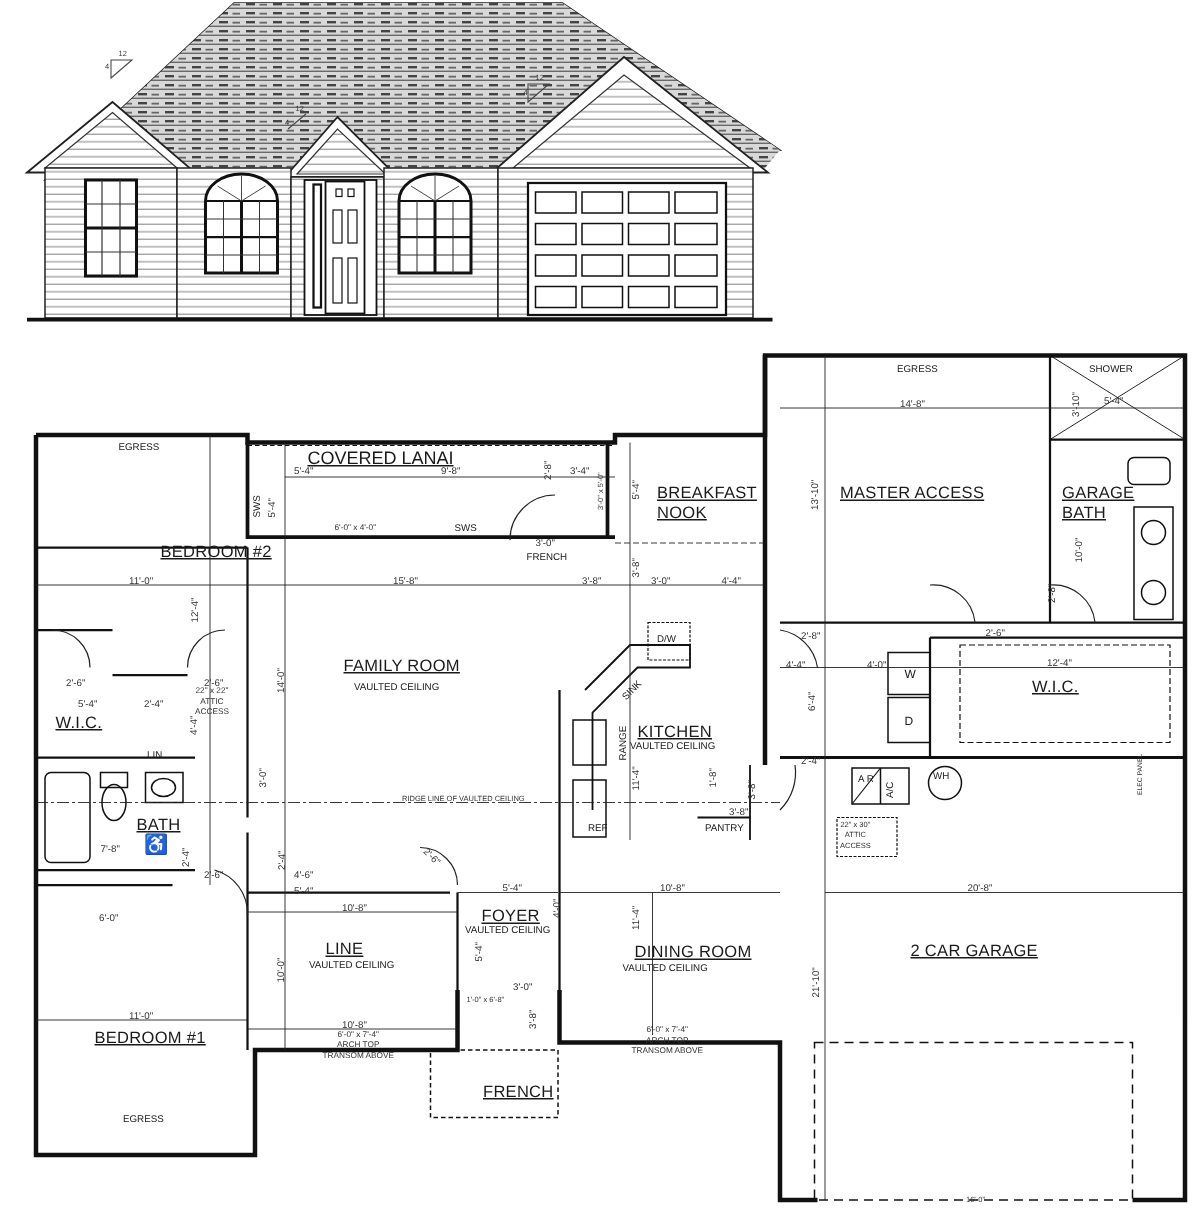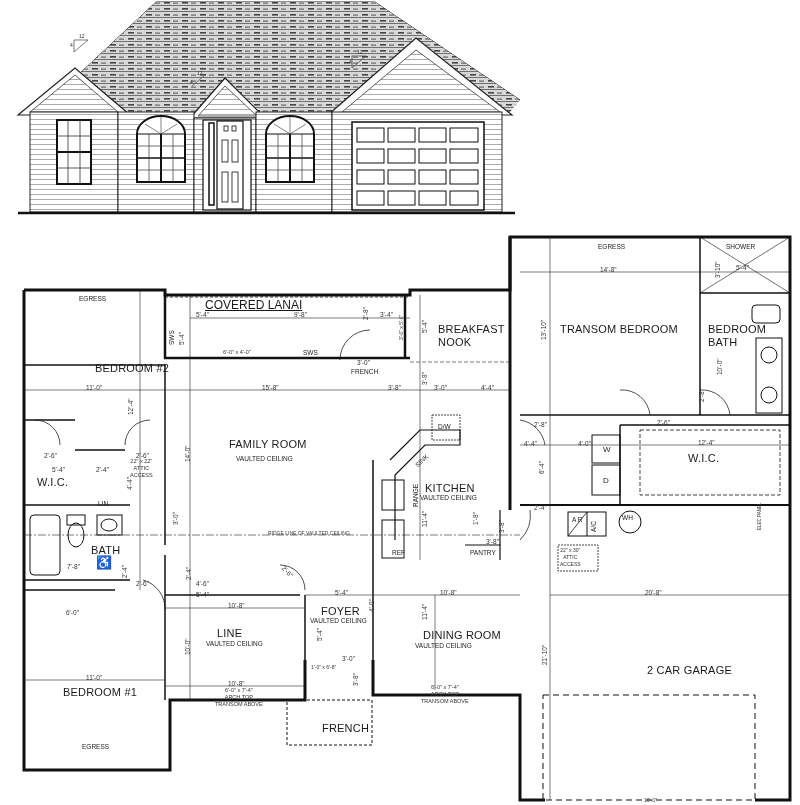--- a/index.html
+++ b/index.html
@@ -1,19 +1,19 @@
 <!DOCTYPE html>
 <html><head>
 <meta charset="utf-8">
 <style>
   html, body { margin:0; padding:0; background:#ffffff; }
   body { width:800px; height:805px; position:relative; overflow:hidden; font-family:"Liberation Sans", sans-serif; color:#1a1a1a; }
   svg { position:absolute; left:0; top:0; }
   .lbl { position:absolute; font-family:"Liberation Sans", sans-serif; color:#1a1a1a; white-space:nowrap; }
-  .room { font-size:11px; letter-spacing:0.2px; }
+  .room { font-size:11px; text-decoration:underline; letter-spacing:0.2px; }
   .room-lg { font-size:12px; text-decoration:underline; }
   .sub { font-size:6.5px; }
   .dim { font-size:6.5px; color:#333; }
   .note { font-size:5.5px; color:#333; text-align:center; line-height:7px; }
   .vert { transform:rotate(-90deg); transform-origin:left top; }
 </style>
 </head>
 <body>
 
 <svg width="800" height="230" viewBox="0 0 800 230">
@@ -233,21 +233,21 @@
     <path d="M280,565 A25,25 0 0 1 305,590"></path>
     <path d="M520,420 A30,30 0 0 1 545,445"></path>
     <path d="M620,390 A28,28 0 0 1 650,415"></path>
     <path d="M700,390 A28,28 0 0 1 730,415"></path>
     <path d="M530,510 A35,35 0 0 1 520,540"></path>
     <path d="M143,580 A30,30 0 0 1 165,610"></path>
   </g>
 </svg>
 
 <span class="lbl sub" style="left:79px;top:295px;">EGRESS</span>
-<span class="lbl room" style="left:62px;top:362px;padding-left:33px;">BEDROOM #2</span>
+<span class="lbl room" style="left:74px;top:362px;padding-left:33px;">BEDROOM #2</span>
 <span class="lbl dim" style="left:86px;top:384px;">11'-0"</span>
 <span class="lbl dim vert" style="left:127px;top:415px;">12'-4"</span>
 
 <span class="lbl room-lg" style="left:205px;top:298px;">COVERED LANAI</span>
 <span class="lbl dim" style="left:196px;top:311px;">5'-4"</span>
 <span class="lbl dim" style="left:294px;top:311px;">9'-8"</span>
 <span class="lbl dim" style="left:380px;top:311px;">3'-4"</span>
 <span class="lbl dim vert" style="left:362px;top:320px;">2'-8"</span>
 <span class="lbl dim vert" style="left:178px;top:345px;">5'-4"</span>
 <span class="lbl sub vert" style="left:168px;top:345px;">SWS</span>
@@ -260,26 +260,26 @@
 <span class="lbl room" style="left:438px;top:323px;">BREAKFAST</span>
 <span class="lbl room" style="left:438px;top:336px;">NOOK</span>
 <span class="lbl dim vert" style="left:421px;top:333px;">5'-4"</span>
 <span class="lbl dim" style="left:388px;top:384px;">3'-8"</span>
 <span class="lbl dim" style="left:434px;top:384px;">3'-0"</span>
 <span class="lbl dim" style="left:481px;top:384px;">4'-4"</span>
 <span class="lbl dim vert" style="left:421px;top:385px;">3'-8"</span>
 
 <span class="lbl sub" style="left:598px;top:243px;">EGRESS</span>
 <span class="lbl dim" style="left:600px;top:266px;">14'-8"</span>
-<span class="lbl room" style="left:560px;top:323px;">TRANSOM BEDROOM</span>
+<span class="lbl room" style="left:560px;top:323px;">MASTER ACCESS</span>
 <span class="lbl dim vert" style="left:540px;top:340px;">13'-10"</span>
 <span class="lbl sub" style="left:726px;top:243px;">SHOWER</span>
 <span class="lbl dim vert" style="left:714px;top:278px;">3'-10"</span>
 <span class="lbl dim" style="left:736px;top:264px;">5'-4"</span>
-<span class="lbl room" style="left:708px;top:323px;">BEDROOM</span>
+<span class="lbl room" style="left:708px;top:323px;">GARAGE</span>
 <span class="lbl room" style="left:708px;top:336px;">BATH</span>
 <span class="lbl dim vert" style="left:716px;top:375px;">10'-0"</span>
 <span class="lbl dim vert" style="left:698px;top:402px;">2'-8"</span>
 <span class="lbl dim" style="left:657px;top:419px;">2'-6"</span>
 
 <span class="lbl room" style="left:229px;top:438px;">FAMILY ROOM</span>
 <span class="lbl sub" style="left:236px;top:455px;">VAULTED CEILING</span>
 <span class="lbl dim" style="left:262px;top:384px;">15'-8"</span>
 <span class="lbl dim vert" style="left:184px;top:462px;">14'-0"</span>
 <span class="lbl note" style="left:268px;top:530px;font-size:5px;">RIDGE LINE OF VAULTED CEILING</span>
@@ -330,21 +330,21 @@
 <span class="lbl sub vert" style="left:590px;top:532px;">A/C</span>
 <span class="lbl sub" style="left:622px;top:514px;">WH</span>
 <span class="lbl note vert" style="left:756px;top:530px;font-size:4.5px;">ELEC PANEL</span>
 <span class="lbl note" style="left:560px;top:547px;font-size:5px;">
   <span>22" x 30"</span><br>
   <span>ATTIC</span><br>
   <span>ACCESS</span>
 </span>
 
 <span class="lbl dim" style="left:645px;top:589px;">20'-8"</span>
-<span class="lbl room" style="left:607px;top:664px;margin-left:40px;">2 CAR GARAGE</span>
+<span class="lbl room" style="left:607px;top:628px;">2 CAR GARAGE</span>
 <span class="lbl dim vert" style="left:541px;top:665px;">21'-10"</span>
 <span class="lbl dim" style="left:644px;top:797px;font-size:5px;">16'-0"</span>
 
 <span class="lbl dim" style="left:66px;top:609px;">6'-0"</span>
 <span class="lbl dim" style="left:86px;top:674px;">11'-0"</span>
 <span class="lbl room" style="left:63px;top:686px;">BEDROOM #1</span>
 <span class="lbl sub" style="left:82px;top:743px;">EGRESS</span>
 
 <span class="lbl dim" style="left:196px;top:580px;">4'-6"</span>
 <span class="lbl dim" style="left:196px;top:591px;">5'-4"</span>

